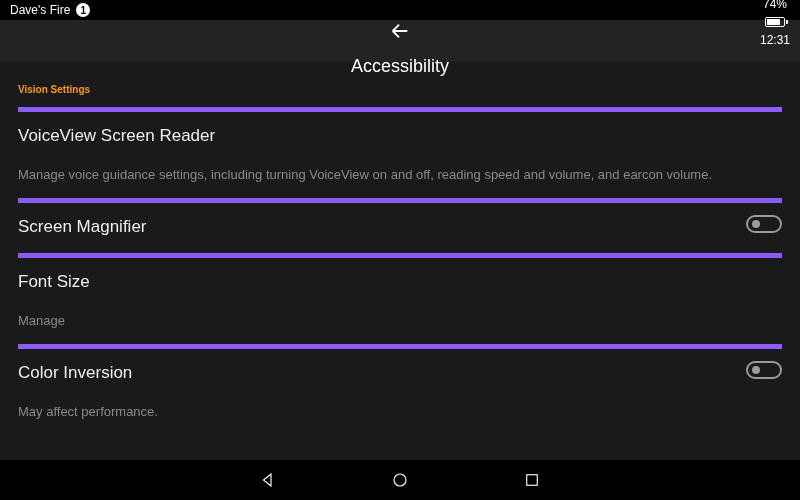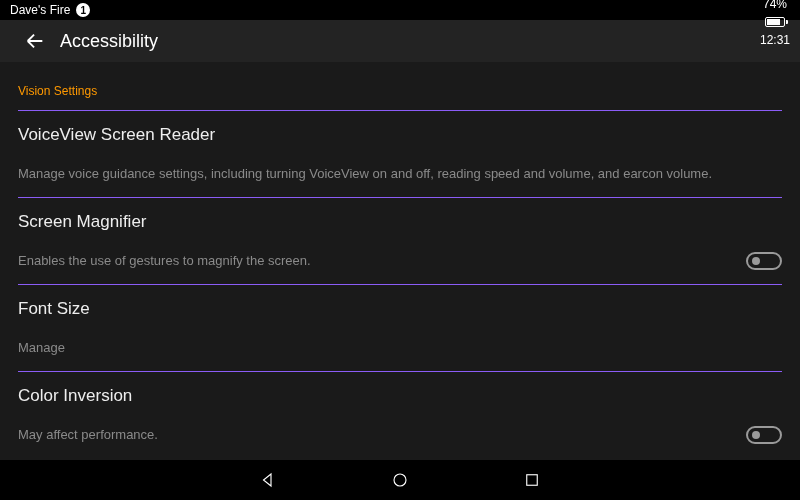--- a/index.html
+++ b/index.html
@@ -6,29 +6,29 @@
   html, body { width: 800px; height: 500px; overflow: hidden; background: #000; font-family: -apple-system, "Helvetica Neue", Arial, sans-serif; color: #e6e6e6; }
   .status-bar { height: 20px; background: #000; display: flex; align-items: center; justify-content: space-between; padding: 0 10px; font-size: 12px; color: #fff; text-align: center; }
   .status-left { display: flex; align-items: center; gap: 6px; }
   .status-right { display: flex; align-items: center; gap: 6px; flex-direction: column; }
   .notif-badge { display: inline-flex; align-items: center; justify-content: center; width: 14px; height: 14px; border-radius: 50%; background: #fff; color: #000; font-size: 10px; font-weight: bold; }
   .battery-icon { display: inline-block; position: relative; width: 20px; height: 10px; border: 1.5px solid #fff; border-radius: 2px; }
   .battery-icon::after { content: ""; position: absolute; right: -4px; top: 2px; width: 2px; height: 4px; background: #fff; border-radius: 0 1px 1px 0;}
   .battery-fill { position: absolute; left: 1px; top: 1px; bottom: 1px; width: 70%; background: #fff; }
   .wifi-icon { width: 14px; height: 14px; }
 
-  .app-bar { height: 42px; background: #232323; display: flex; align-items: center; padding: 0 24px; gap: 14px; }
+  .app-bar { height: 42px; background: #232323; display: flex; align-items: center; padding: 0 24px; gap: 14px; flex-direction: column; }
   .app-bar .title { font-size: 18px; font-weight: 300; color: #fff; }
   .back-arrow { width: 22px; height: 22px; display: flex; align-items: center; justify-content: center; cursor: pointer; }
   .back-arrow svg { width: 22px; height: 22px; }
 
   .content { height: 398px; background: #1a1a1a; overflow-y: auto; padding: 0 18px; }
-  .section-header { color: #ff9900; font-size: 12px; font-weight: normal; padding: 22px 0 12px 0; }
+  .section-header { color: #ff9900; font-size: 10px; font-weight: bold; padding: 22px 0 12px 0; }
 
-  .setting-row { border-top: 1px solid #8b5cf6; padding: 12px 0 14px 0; display: flex; align-items: flex-end; justify-content: space-between; gap: 20px; }
+  .setting-row { border-top: 5px solid #8b5cf6; padding: 12px 0 14px 0; display: flex; align-items: flex-start; justify-content: space-between; gap: 20px; }
   .setting-row:first-of-type { border-top: 1px solid #333; }
   .setting-text { flex: 1; }
   .setting-title { font-size: 17px; color: #eeeeee; font-weight: 400; line-height: 1.4; }
   .setting-sub { font-size: 13px; color: #8a8a8a; line-height: 1.4; margin-top: 18px; }
 
   .toggle { position: relative; width: 36px; height: 18px; border: 2px solid #9a9a9a; border-radius: 12px; cursor: pointer; flex-shrink: 0; }
   .toggle .knob { position: absolute; width: 8px; height: 8px; border-radius: 50%; background: #9a9a9a; top: 3px; left: 4px; }
 
   .nav-bar { height: 40px; background: #000; display: flex; align-items: center; justify-content: center; gap: 110px; }
   .nav-btn { width: 22px; height: 22px; display: flex; align-items: center; justify-content: center; cursor: pointer; }
@@ -74,21 +74,20 @@
   <div class="setting-row">
     <div class="setting-text">
       <div class="setting-title">VoiceView Screen Reader</div>
       <div class="setting-sub">Manage voice guidance settings, including turning VoiceView on and off, reading speed and volume, and earcon volume.</div>
     </div>
   </div>
 
   <div class="setting-row">
     <div class="setting-text">
       <div class="setting-title">Screen Magnifier</div>
-      <div class="setting-sub">Enables the use of gestures to magnify the screen.</div>
     </div>
     <div class="toggle">
         <div class="knob"></div>
       </div>
   </div>
 
   <div class="setting-row">
     <div class="setting-text">
       <div class="setting-title">Font Size</div>
       <div class="setting-sub">Manage</div>

